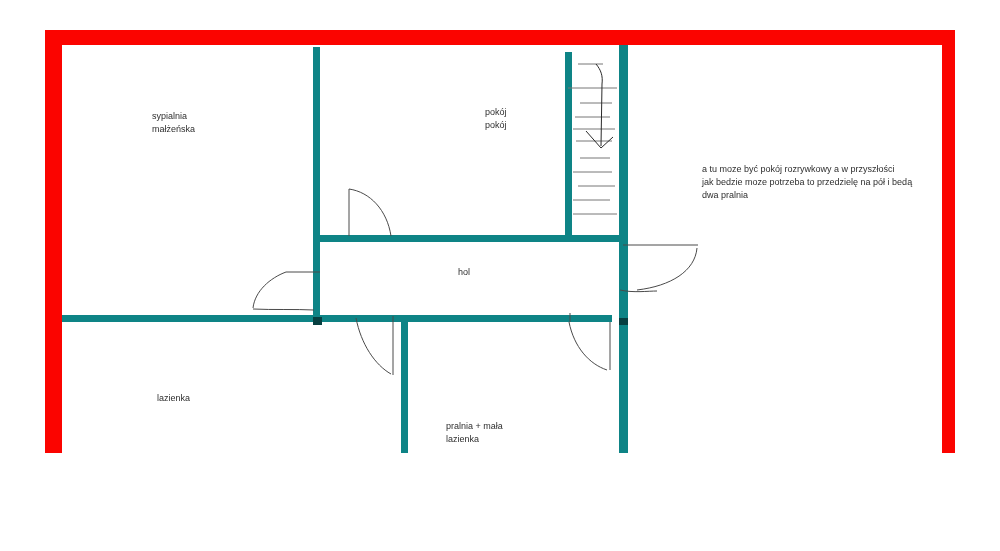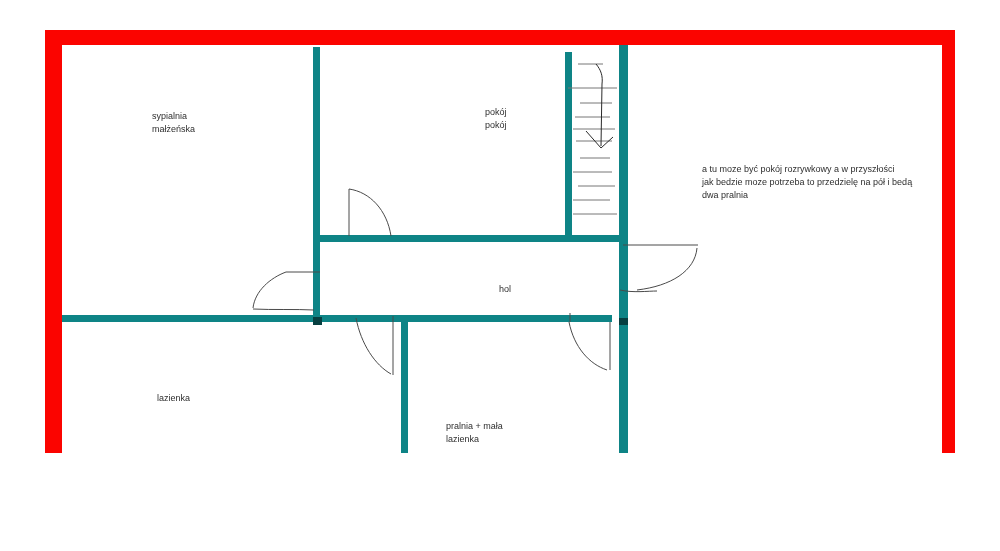--- a/index.html
+++ b/index.html
@@ -106,21 +106,21 @@
   <div class="room-label" style="left:152px;top:110px;">
     <span>sypialnia</span>
     <span>małżeńska</span>
   </div>
 
   <div class="room-label" style="left:477px;top:106px;margin-left:8px;">
     <span>pokój</span>
     <span>pokój</span>
   </div>
 
-  <div class="room-label" style="left:458px;top:283px;margin-left:41px;">
+  <div class="room-label" style="left:458px;top:266px;">
     <span>hol</span>
   </div>
 
   <div class="room-label" style="left:157px;top:392px;">
     <span>lazienka</span>
   </div>
 
   <div class="room-label" style="left:446px;top:420px;">
     <span>pralnia + mała</span>
     <span>lazienka</span>

